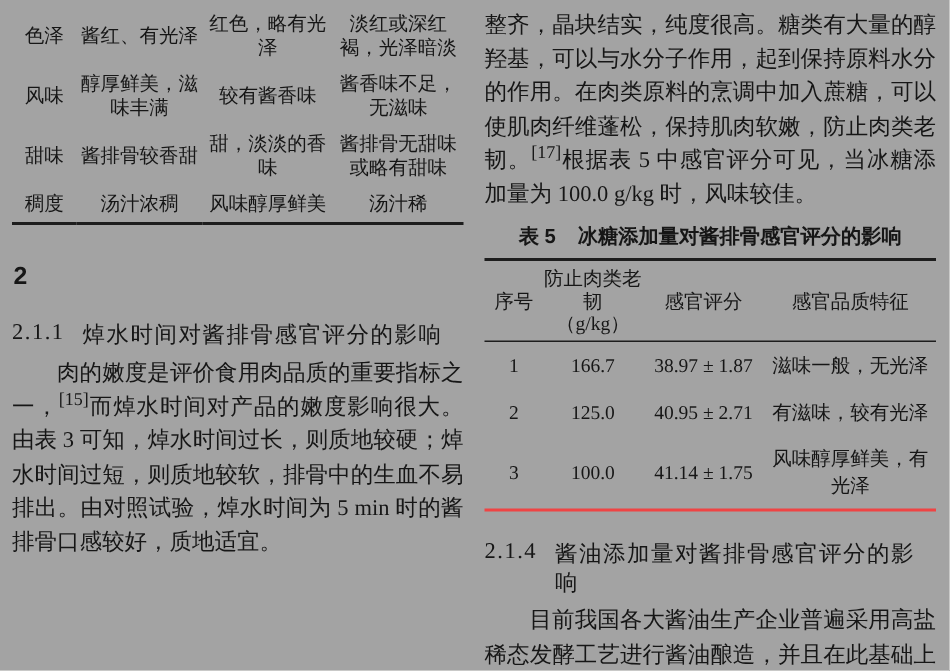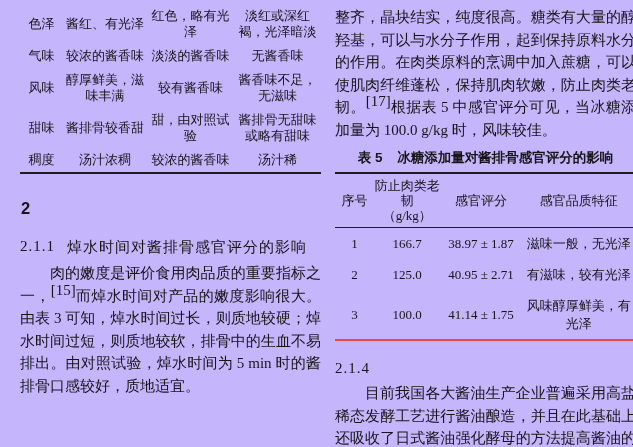--- a/index.html
+++ b/index.html
@@ -1,20 +1,20 @@
 <!DOCTYPE html>
 <html><head>
 <meta charset="utf-8">
 <style>
   html,body{margin:0;padding:0;background:#e8e8e6;}
   .page{
     width:633px;height:447px;box-sizing:border-box;
-    background:#c4b5fd;color:#161616;
+    background:#a3a3a3;color:#161616;
     font-family:"Liberation Serif","DejaVu Serif",serif;
-    display:flex;gap:14px;padding:4px 8px 6px 20px;overflow:hidden;
+    display:flex;gap:14px;padding:4px 8px 6px 8px;overflow:hidden;
   }
   .col{width:301px;min-width:301px;display:flex;flex-direction:column;}
 
   
   .cont-table{width:100%;border-collapse:collapse;border-bottom:2px solid #1d1d1d;
     font-size:13px;line-height:16px;text-align:center;table-layout:fixed;}
   .cont-table td{padding:4px 1px;vertical-align:middle;}
   .cont-table .c0{width:14%;}
   .cont-table .c1{width:28%;}
   .cont-table .c2{width:29%;margin-left:24px;}
@@ -23,21 +23,21 @@
   
   .h2{font-family:"Liberation Sans","DejaVu Sans",sans-serif;font-weight:700;
     font-size:16.5px;margin:25px 0 13px 1px;display:flex;}
   .h2 .num{margin-right:0.9em;}
   .h3{font-size:15px;margin:7px 0 5px 0;display:flex;letter-spacing:1px;}
   .h3 .num{margin-right:0.8em;letter-spacing:1px;}
 
   
   .body{font-size:15px;line-height:22.5px;text-align:justify;margin:0;}
   .indent{text-indent:2em;}
-  sup.ref{font-size:15px;line-height:0;vertical-align:super;letter-spacing:0;}
+  sup.ref{font-size:12px;line-height:0;vertical-align:super;letter-spacing:0;}
 
   
   .tbl-caption{font-family:"Liberation Sans","DejaVu Sans",sans-serif;font-weight:700;
     font-size:13.5px;text-align:center;margin:8px 0 5px 0;}
   .tbl-caption .lbl{margin-right:0.8em;}
   .three-line{width:100%;border-collapse:collapse;font-size:13px;text-align:center;
     border-top:2px solid #1d1d1d;border-bottom:2px solid #ef4444;table-layout:fixed;}
   .three-line th{font-weight:400;padding:4px 0;line-height:15px;border-bottom:1.2px solid #1d1d1d;vertical-align:middle;}
   .three-line td{padding:6.5px 0;vertical-align:middle;}
   .three-line .w-no{width:13%;}
@@ -56,41 +56,35 @@
 
     <table class="cont-table">
       <tbody>
         <tr>
           <td class="c0">色泽</td>
           <td class="c1">酱红、有光泽</td>
           <td class="c2">红色，略有光泽</td>
           <td class="c3">淡红或深红褐，光泽暗淡</td>
         </tr>
         <tr>
-          <td class="c0">气味</td>
-          <td class="c1">较浓的酱香味</td>
-          <td class="c2">淡淡的酱香味</td>
-          <td class="c3">无酱香味</td>
-        </tr>
-        <tr>
           <td class="c0">风味</td>
           <td class="c1">醇厚鲜美，滋味丰满</td>
           <td class="c2">较有酱香味</td>
           <td class="c3">酱香味不足，无滋味</td>
         </tr>
         <tr>
           <td class="c0">甜味</td>
           <td class="c1">酱排骨较香甜</td>
-          <td class="c2">甜，由对照试验</td>
+          <td class="c2">甜，淡淡的香味</td>
           <td class="c3">酱排骨无甜味或略有甜味</td>
         </tr>
         <tr>
           <td class="c0">稠度</td>
           <td class="c1">汤汁浓稠</td>
-          <td class="c2">较浓的酱香味</td>
+          <td class="c2">风味醇厚鲜美</td>
           <td class="c3">汤汁稀</td>
         </tr>
       </tbody>
     </table>
 
     <div class="h2">
       <span class="num">2</span>
     </div>
 
 
@@ -145,20 +139,21 @@
           <td>3</td>
           <td>100.0</td>
           <td>41.14 ± 1.75</td>
           <td>风味醇厚鲜美，有光泽</td>
         </tr>
       </tbody>
     </table>
 
     <div class="h3 h214">
       <span class="num">2.1.4</span>
+      <span>酱油添加量对酱排骨感官评分的影响</span>
     </div>
 
     <p class="body indent">
       <span>目前我国各大酱油生产企业普遍采用高盐稀态发酵工艺进行酱油酿造，并且在此基础上还吸收了日式酱油强化酵母的方法提高酱油的品质，在成曲中添加 18% 左右的盐水再进行发酵。</span>
     </p>
 
   </div>
 </div>
 
 </body></html>

